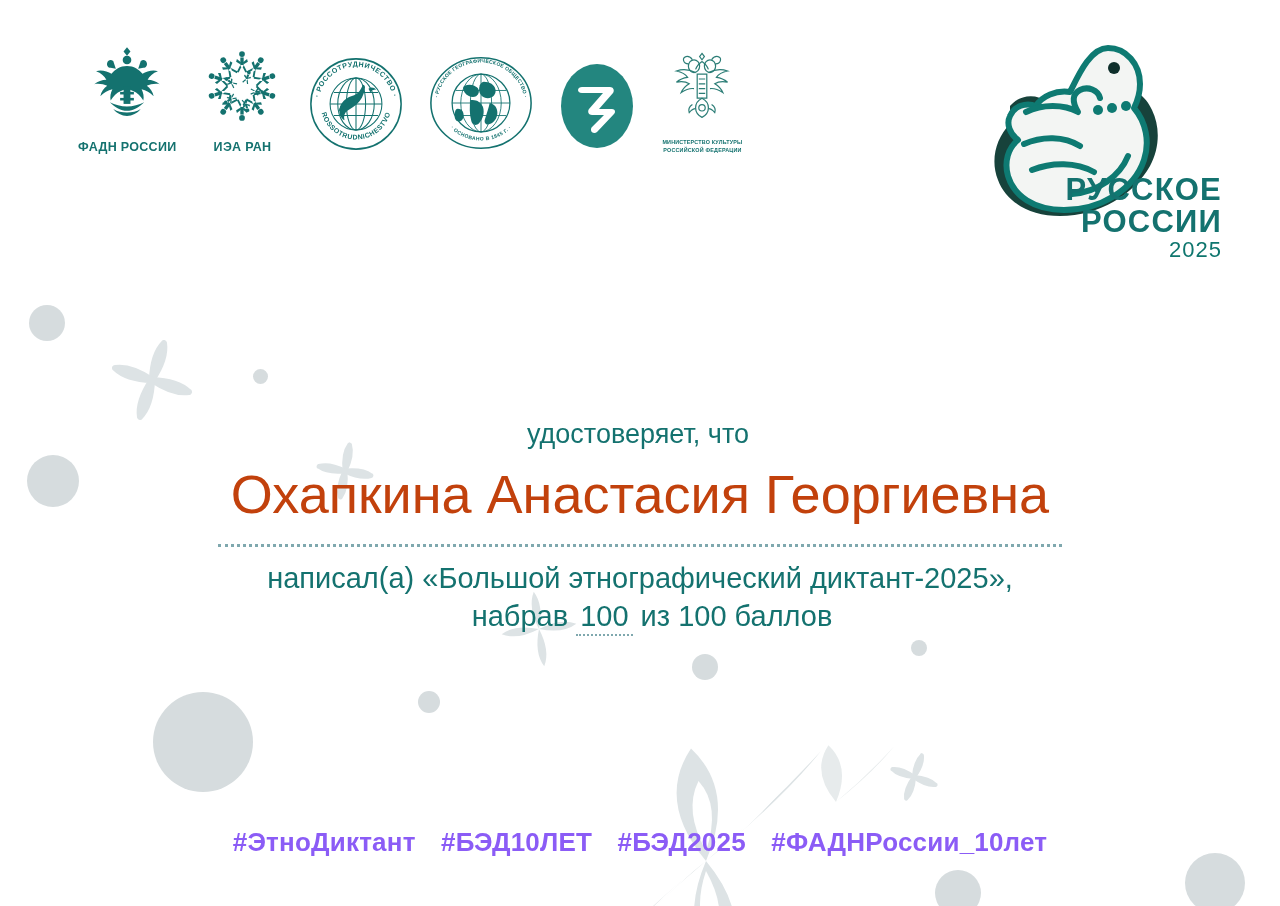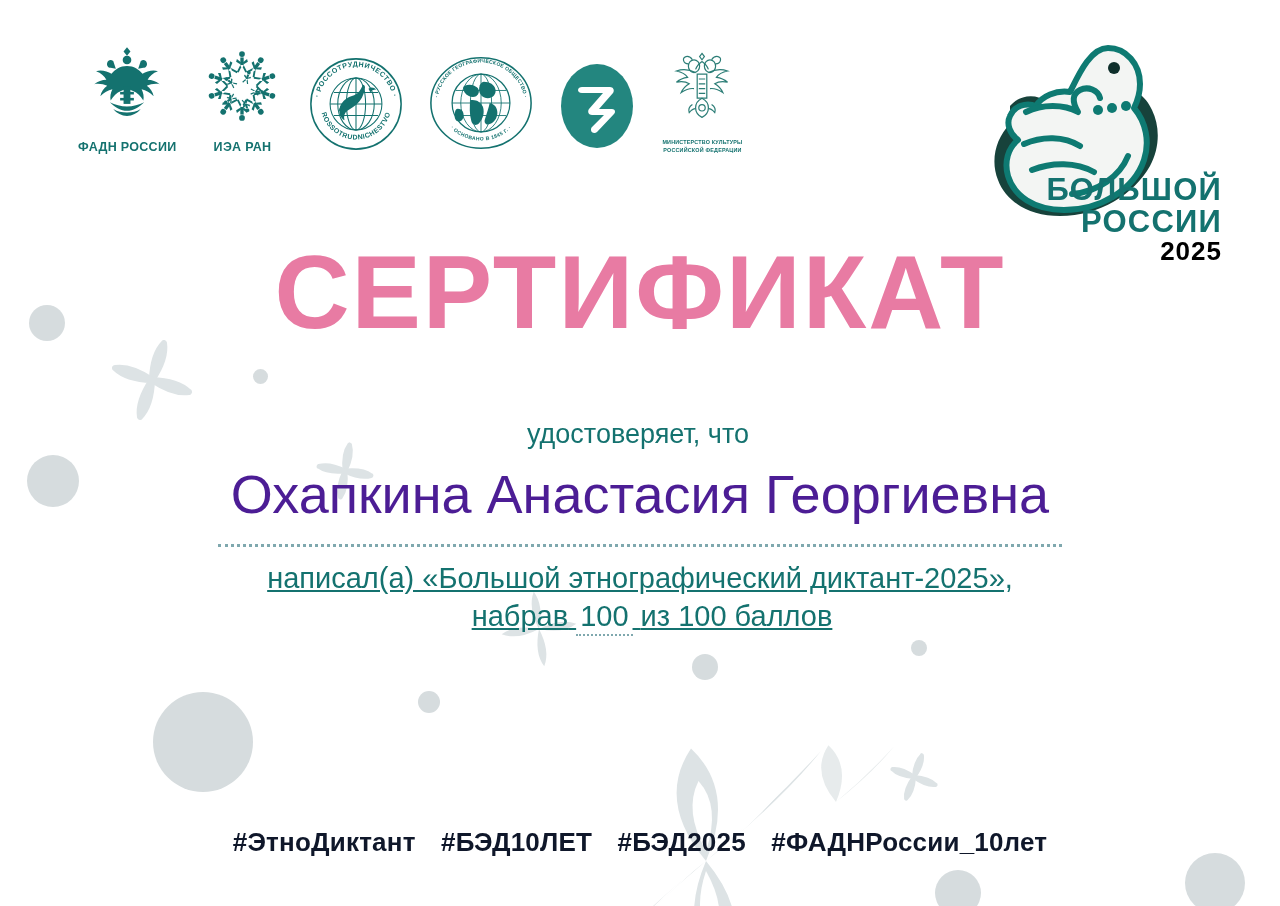--- a/index.html
+++ b/index.html
@@ -83,23 +83,23 @@
     font-weight: bold;
     letter-spacing: 1.2px;
     line-height: 1.02;
     display: block;
   }
   .bw1 { font-size: 31px; }
   .bw2 { font-size: 31px; }
   .bw3 { font-size: 31px; }
   .brand-year {
     display: block;
-    color: #000000;
-    font-size: 26px;
-    font-weight: bold;
+    color: #0f766e;
+    font-size: 22px;
+    font-weight: normal;
     letter-spacing: 1px;
     line-height: 1.15;
   }
 
   
   .title {
     position: absolute;
     left: 0;
     right: 0;
     top: 240px;
@@ -118,21 +118,21 @@
     text-align: center;
     color: #14726f;
     font-size: 27px;
     z-index: 2;
   }
   .recipient {
     position: absolute;
     left: 0; right: 0;
     top: 464px;
     text-align: center;
-    color: #4c1d95;
+    color: #c2410c;
     font-size: 54px;
     font-weight: normal;
     letter-spacing: 0px;
     line-height: 1.12;
     z-index: 2;
   }
   .recipient-rule {
     position: absolute;
     left: 218px;
     right: 218px;
@@ -141,41 +141,40 @@
     border-top: 3px dotted #7fa8ae;
     z-index: 2;
   }
   .body-line {
     position: absolute;
     left: 0; right: 0;
     text-align: center;
     color: #14726f;
     font-size: 29px;
     z-index: 2;
-    text-decoration: underline;
   }
   .body-line1 { top: 562px; }
   .body-line2 { top: 600px; padding-left: 24px; }
   .score {
     position: relative;
     display: inline-block;
     padding: 0 4px;
   }
   .score-rule {
     position: absolute;
     left: 0; right: 0;
     bottom: -3px;
     border-bottom: 2px dotted #7fa8ae;
   }
   .hashtags {
     position: absolute;
     left: 0; right: 0;
     top: 827px;
     text-align: center;
-    color: #0f172a;
+    color: #8b5cf6;
     font-size: 26px;
     font-weight: bold;
     letter-spacing: 0.2px;
     z-index: 2;
   }
   .hashtags span { margin: 0 9px; }
 </style>
 </head>
 <body>
 
@@ -412,27 +411,26 @@
       <path d="M150 168 C176 166 198 150 206 130" fill="none" stroke="#0e7a72" stroke-width="6" stroke-linecap="round"></path>
 
       <circle cx="176" cy="84" r="5" fill="#0e7a72"></circle>
       <circle cx="190" cy="82" r="5" fill="#0e7a72"></circle>
       <circle cx="204" cy="80" r="5" fill="#0e7a72"></circle>
 
       <circle cx="192" cy="42" r="6" fill="#0e2f2b"></circle>
     </svg>
 
     <div class="brand-words">
-      <span class="brand-line bw1">БОЛЬШОЙ</span>
+      <span class="brand-line bw1">РУССКОЕ</span>
       <span class="brand-line bw3">РОССИИ</span>
       <span class="brand-year">2025</span>
     </div>
   </div>
 
-  <div class="title">СЕРТИФИКАТ</div>
 
   <div class="subtitle">удостоверяет, что</div>
 
   <div class="recipient">Охапкина Анастасия Георгиевна</div>
   <div class="recipient-rule"></div>
 
   <div class="body-line body-line1">написал(а) «Большой этнографический диктант-2025»,</div>
 
   <div class="body-line body-line2">
     <span>набрав</span>

